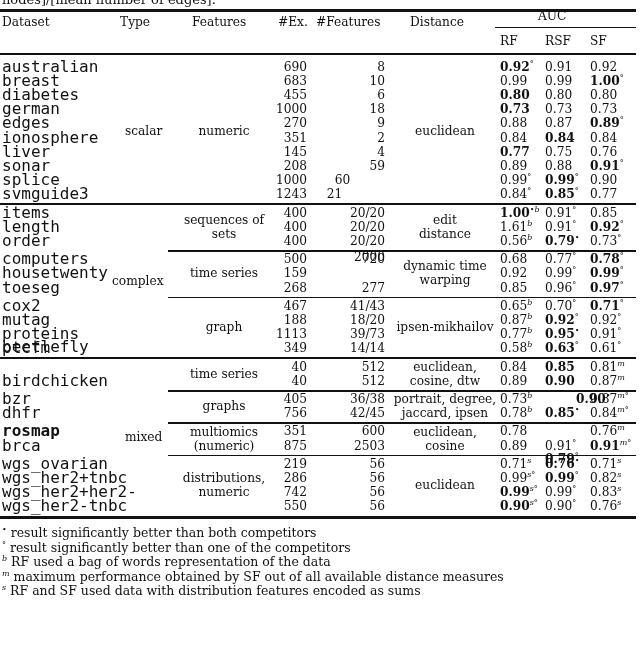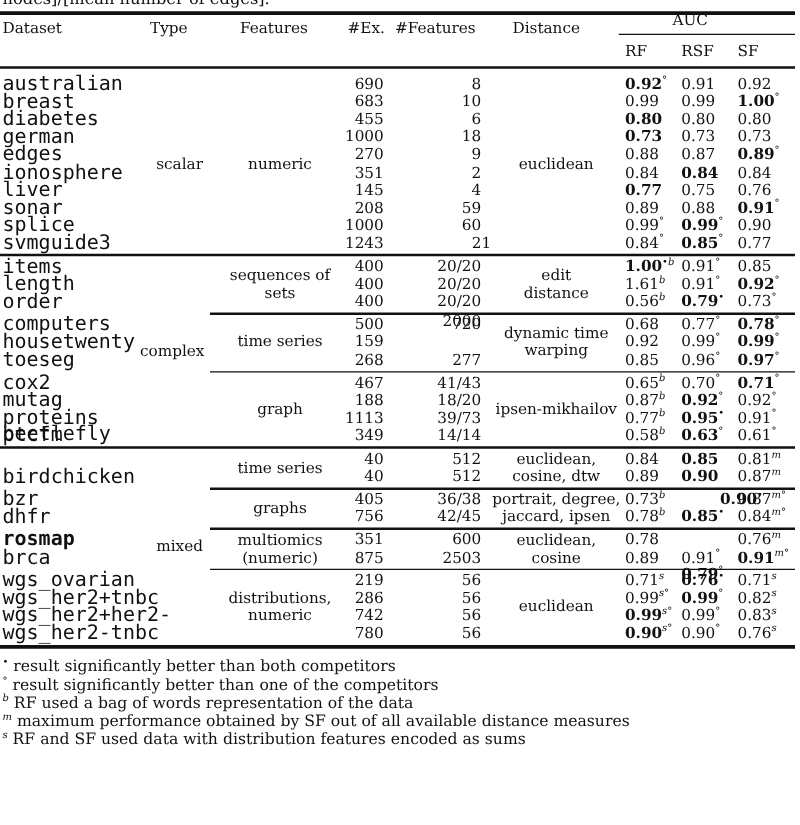--- a/index.html
+++ b/index.html
@@ -84,27 +84,27 @@
       <div class="cell " style="left: 545px; top: 144.6px;"><span>0.75</span></div>
       <div class="cell " style="left: 590px; top: 144.6px;"><span>0.76</span></div>
       <div class="cell mono" style="left: 2px; top: 158.7px;">sonar</div>
       <div class="cell num" style="left: 232px; top: 158.7px; width: 75px;">208</div>
       <div class="cell num" style="left: 300px; top: 158.7px; width: 85px;">59</div>
       <div class="cell " style="left: 500px; top: 158.7px;"><span>0.89</span></div>
       <div class="cell " style="left: 545px; top: 158.7px;"><span>0.88</span></div>
       <div class="cell " style="left: 590px; top: 158.7px;"><b>0.91</b><sup style="font-style: normal;">°</sup></div>
       <div class="cell mono" style="left: 2px; top: 172.8px;">splice</div>
       <div class="cell num" style="left: 232px; top: 172.8px; width: 75px;">1000</div>
-      <div class="cell num" style="left: 300px; top: 172.8px; width: 85px;">60</div>
+      <div class="cell num" style="left: 300px; top: 172.8px; width: 85px; text-align: center;">60</div>
       <div class="cell " style="left: 500px; top: 172.8px;"><span>0.99</span><sup style="font-style: normal;">°</sup></div>
       <div class="cell " style="left: 545px; top: 172.8px;"><b>0.99</b><sup style="font-style: normal;">°</sup></div>
       <div class="cell " style="left: 590px; top: 172.8px;"><span>0.90</span></div>
       <div class="cell mono" style="left: 2px; top: 186.9px;">svmguide3</div>
       <div class="cell num" style="left: 232px; top: 186.9px; width: 75px;">1243</div>
-      <div class="cell num" style="left: 308px; top: 186.9px; width: 85px;">21</div>
+      <div class="cell num" style="left: 292px; top: 186.9px; width: 85px; text-align: center;">21</div>
       <div class="cell " style="left: 500px; top: 186.9px;"><span>0.84</span><sup style="font-style: normal;">°</sup></div>
       <div class="cell " style="left: 545px; top: 186.9px;"><b>0.85</b><sup style="font-style: normal;">°</sup></div>
       <div class="cell " style="left: 590px; top: 186.9px;"><span>0.77</span></div>
       <div class="cell ctr" style="left: 169px; top: 123.5px; width: 110px; white-space: normal;">
         <div>numeric</div>
       </div>
       <div class="cell ctr" style="left: 385px; top: 123.5px; width: 120px; white-space: normal;">
         <div>euclidean</div>
       </div>
       <div class="cell " style="left: 125px; top: 123.5px;">scalar</div>
@@ -267,21 +267,21 @@
       <div class="cell " style="left: 500px; top: 470.7px;"><span>0.99</span><sup style="font-style: italic;">s°</sup></div>
       <div class="cell " style="left: 545px; top: 470.7px;"><b>0.99</b><sup style="font-style: normal;">°</sup></div>
       <div class="cell " style="left: 590px; top: 470.7px;"><span>0.82</span><sup style="font-style: italic;">s</sup></div>
       <div class="cell mono" style="left: 2px; top: 484.8px;">wgs_her2+her2-</div>
       <div class="cell num" style="left: 232px; top: 484.8px; width: 75px;">742</div>
       <div class="cell num" style="left: 300px; top: 484.8px; width: 85px;">56</div>
       <div class="cell " style="left: 500px; top: 484.8px;"><b>0.99</b><sup style="font-style: italic;">s°</sup></div>
       <div class="cell " style="left: 545px; top: 484.8px;"><span>0.99</span><sup style="font-style: normal;">°</sup></div>
       <div class="cell " style="left: 590px; top: 484.8px;"><span>0.83</span><sup style="font-style: italic;">s</sup></div>
       <div class="cell mono" style="left: 2px; top: 498.9px;">wgs_her2-tnbc</div>
-      <div class="cell num" style="left: 232px; top: 498.9px; width: 75px;">780</div>
+      <div class="cell num" style="left: 232px; top: 498.9px; width: 75px;">550</div>
       <div class="cell num" style="left: 300px; top: 498.9px; width: 85px;">56</div>
       <div class="cell " style="left: 500px; top: 498.9px;"><b>0.90</b><sup style="font-style: italic;">s°</sup></div>
       <div class="cell " style="left: 545px; top: 498.9px;"><span>0.90</span><sup style="font-style: normal;">°</sup></div>
       <div class="cell " style="left: 590px; top: 498.9px;"><span>0.76</span><sup style="font-style: italic;">s</sup></div>
       <div class="cell ctr" style="left: 169px; top: 470.8px; width: 110px; white-space: normal;">
         <div>distributions,</div>
         <div>numeric</div>
       </div>
       <div class="cell ctr" style="left: 385px; top: 477.8px; width: 120px; white-space: normal;">
         <div>euclidean</div>

